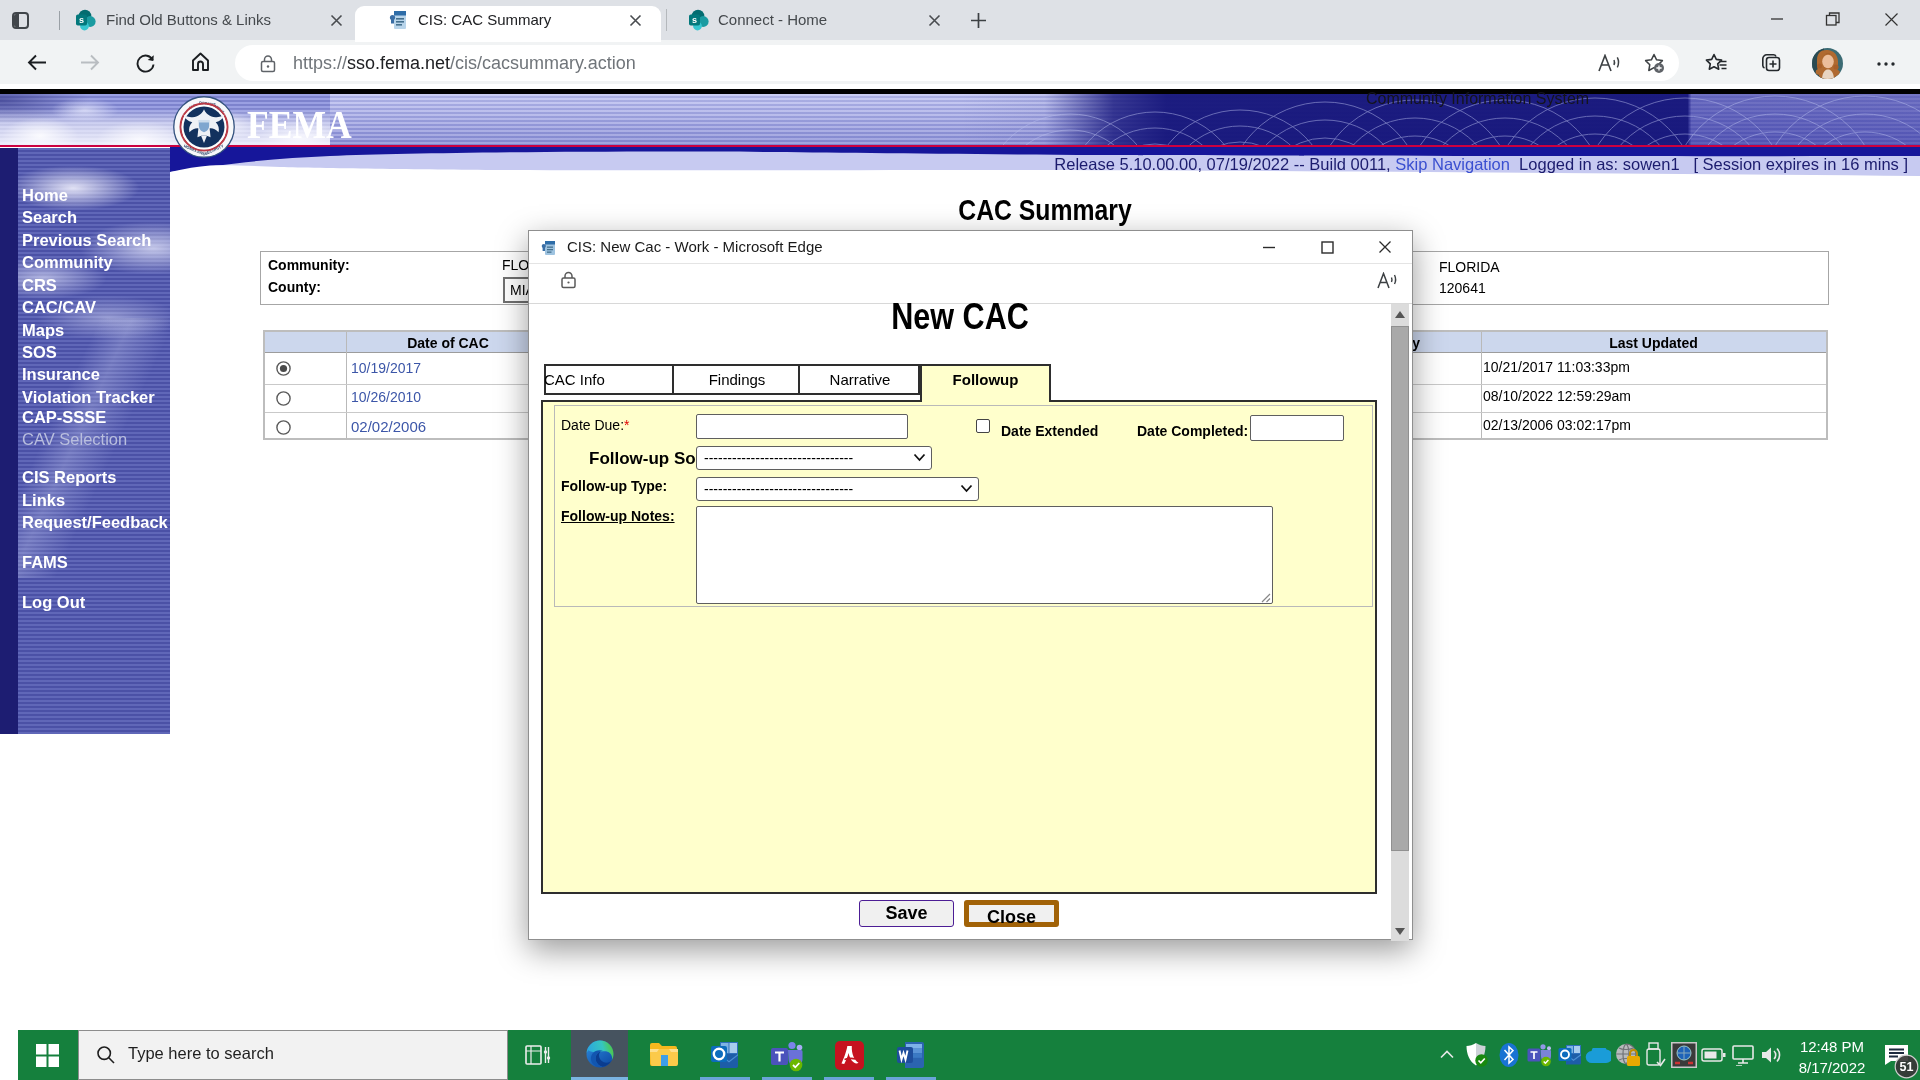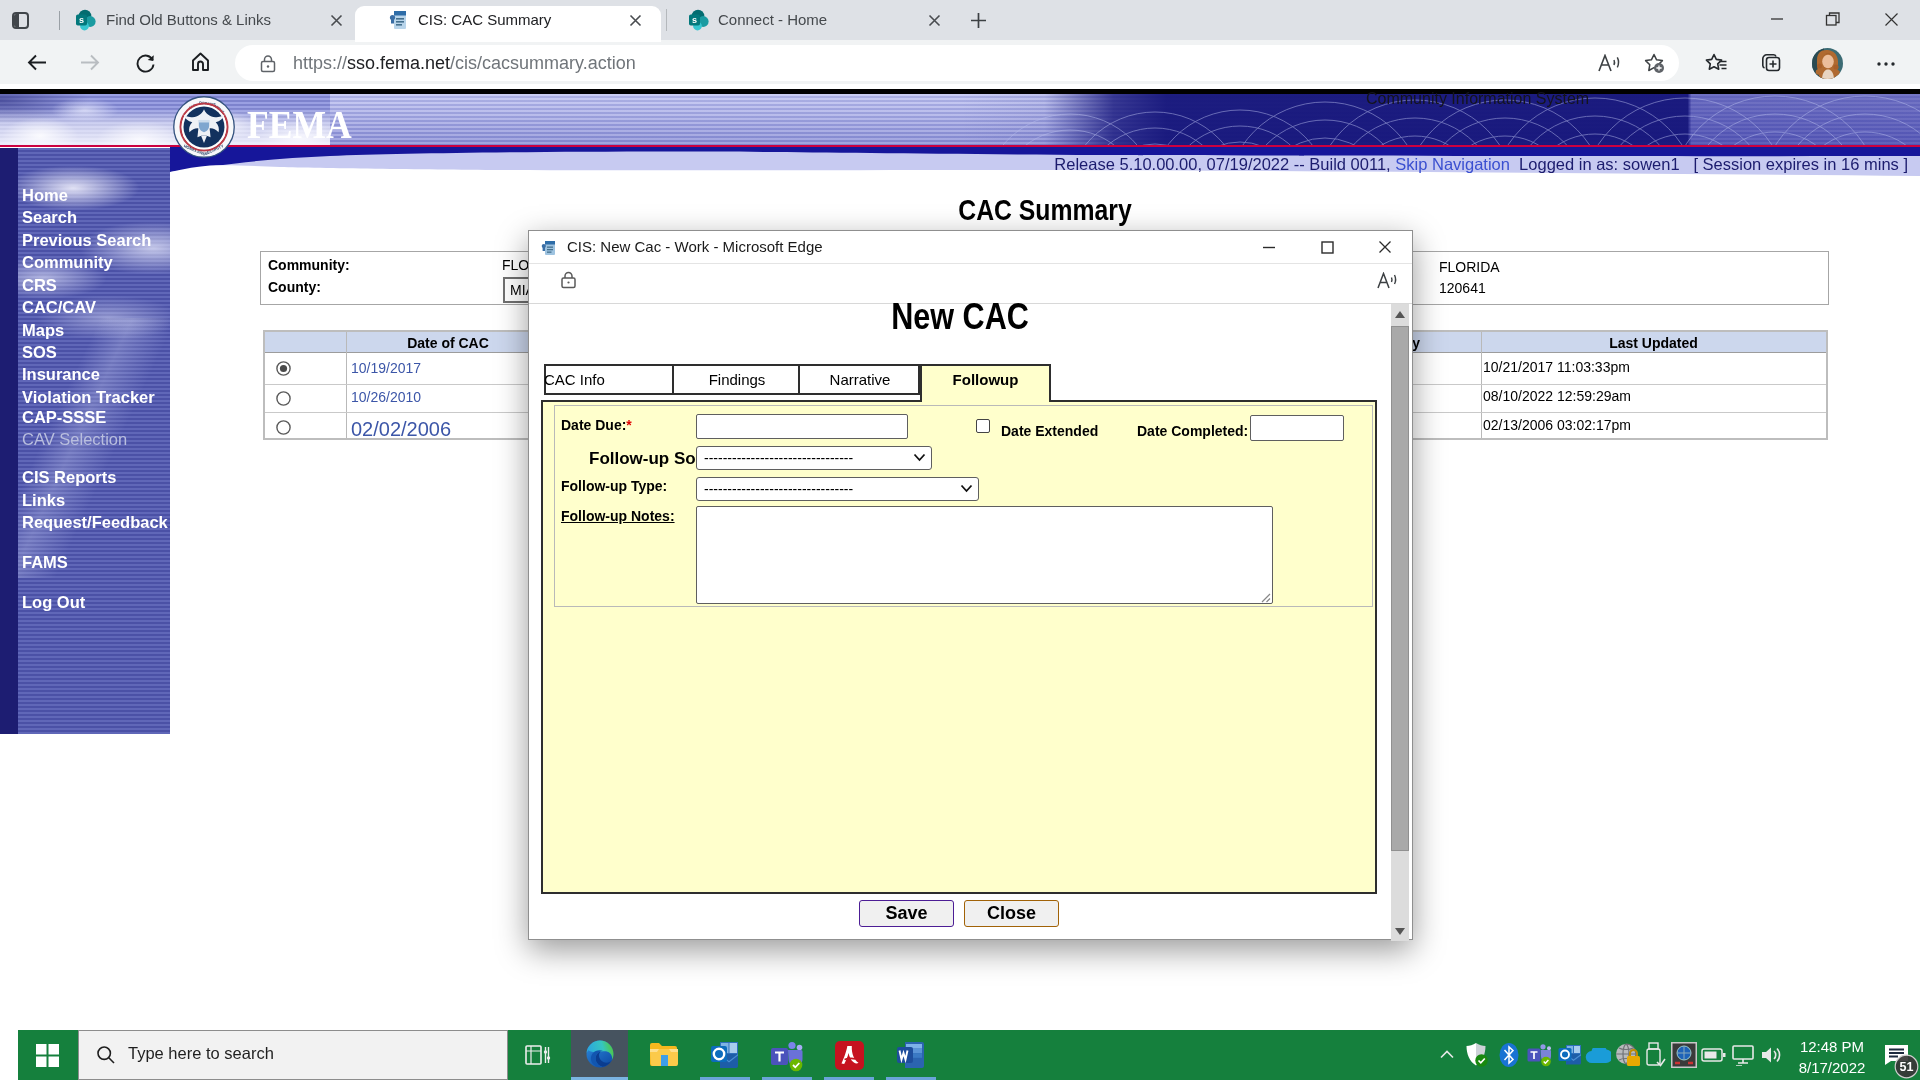--- a/index.html
+++ b/index.html
@@ -307,21 +307,21 @@
       <circle cx="7.5" cy="7.5" r="3.6" fill="#4a4a4a"></circle>
     </svg>
  <svg class="abs" style="left:11px;top:59px;" width="15" height="15" viewBox="0 0 15 15">
       <circle cx="7.5" cy="7.5" r="6.6" fill="#fff" stroke="#5a5a5a" stroke-width="1.4"></circle>
     </svg>
  <svg class="abs" style="left:11px;top:88px;" width="15" height="15" viewBox="0 0 15 15">
       <circle cx="7.5" cy="7.5" r="6.6" fill="#fff" stroke="#5a5a5a" stroke-width="1.4"></circle>
     </svg>
  <div class="abs" style="left:86px;top:28px;font-size:14px;color:#3c56a8;">10/19/2017</div>
  <div class="abs" style="left:86px;top:57px;font-size:14px;color:#3c56a8;">10/26/2010</div>
- <div class="abs" style="left:86px;top:86px;font-size:20px;color:#3c56a8;">02/02/2006</div>
+ <div class="abs" style="left:86px;top:86px;font-size:15px;color:#3c56a8;">02/02/2006</div>
  <div class="abs" style="left:1218px;top:27px;font-size:14px;color:#000;">10/21/2017 11:03:33pm</div>
  <div class="abs" style="left:1218px;top:56px;font-size:14px;color:#000;">08/10/2022 12:59:29am</div>
  <div class="abs" style="left:1218px;top:85px;font-size:14px;color:#000;">02/13/2006 03:02:17pm</div>
 </div>
 <div id="popup" class="abs" style="left:528px;top:230px;width:885px;height:710px;background:#fff;border:1px solid #8f8f8f;box-shadow:0 10px 30px rgba(0,0,0,0.4);">
 
  <svg class="abs" style="left:12px;top:9px;" width="16" height="16" viewBox="0 0 16 16">
   <rect x="4" y="1" width="10" height="14" rx="1" fill="#9ec3e0"></rect>
   <rect x="4" y="1" width="10" height="3.5" fill="#2e6da8"></rect>
   <rect x="6" y="6.5" width="6" height="1.3" fill="#44708e"></rect>
@@ -361,21 +361,21 @@
  <div class="abs" style="left:15px;top:140px;width:130px;text-align:left;font-size:15px;color:#000;">CAC Info</div>
  <div class="abs" style="left:145px;top:140px;width:126px;text-align:center;font-size:15px;color:#000;">Findings</div>
  <div class="abs" style="left:271px;top:140px;width:120px;text-align:center;font-size:15px;color:#000;">Narrative</div>
 
  <div class="abs" style="left:12px;top:169px;width:836px;height:494px;background:#ffffcc;border:2px solid #2e2e2e;"></div>
  <div class="abs" style="left:391px;top:133px;width:131px;height:38px;background:#ffffcc;border:2px solid #2e2e2e;border-bottom:none;"></div>
  <div class="abs" style="left:393px;top:169px;width:127px;height:3px;background:#ffffcc;"></div>
  <div class="abs" style="left:391px;top:140px;width:131px;text-align:center;font-size:15px;font-weight:bold;color:#000;">Followup</div>
 
  <div class="abs" style="left:25px;top:174px;width:819px;height:202px;border:1px solid #b9b9b9;"></div>
- <div class="abs" style="left:32px;top:186px;font-size:14px;font-weight:bold;color:#000;">Date Due:<span style="color:#e00000;">*</span></div>
+ <div class="abs" style="left:32px;top:186px;font-size:14px;font-weight:normal;color:#000;">Date Due:<span style="color:#e00000;">*</span></div>
  <div class="abs" style="left:167px;top:183px;width:212px;height:25px;background:#fff;border:1.5px solid #5f5f5f;border-radius:2px;"></div>
  <div class="abs" style="left:447px;top:188px;width:14px;height:14px;background:#fff;border:1.5px solid #444;border-radius:2px;"></div>
  <div class="abs" style="left:472px;top:192px;font-size:14px;font-weight:bold;color:#000;">Date Extended</div>
  <div class="abs" style="left:608px;top:192px;font-size:14px;font-weight:bold;color:#000;">Date Completed:</div>
  <div class="abs" style="left:721px;top:184px;width:94px;height:26px;background:#fff;border:1.5px solid #5f5f5f;border-radius:2px;"></div>
  <div class="abs" style="left:24px;top:218px;font-size:17px;font-weight:bold;color:#000;padding-left:36px;">Follow-up Source:<span style="color:#e00000;">*</span></div>
  <div class="abs" style="left:167px;top:215px;width:236px;height:24px;background:#fff;border:1.5px solid #5f5f5f;border-radius:3px;">
   <div class="abs" style="left:7px;top:3px;font-size:14px;color:#000;letter-spacing:0;">--------------------------------</div>
   <svg class="abs" style="left:216px;top:6px;" width="13" height="9" viewBox="0 0 13 9">
         <path d="M1.5 1.5 L6.5 7 L11.5 1.5" fill="none" stroke="#111" stroke-width="1.8"></path>
@@ -389,21 +389,21 @@
       </svg>
  </div>
  <div class="abs" style="left:32px;top:277px;font-size:14px;font-weight:bold;color:#000;text-decoration:underline;">Follow-up Notes:</div>
  <div class="abs" style="left:167px;top:275px;width:577px;height:98px;background:#fff;border:1.5px solid #5f5f5f;border-radius:2px;">
   <svg class="abs" style="left:564px;top:86px;" width="10" height="10" viewBox="0 0 10 10">
         <path d="M9 1 L1 9 M9 5.5 L5.5 9" stroke="#888" stroke-width="1.2"></path>
       </svg>
  </div>
 
  <div class="abs" style="left:330px;top:669px;width:95px;height:27px;background:#f0f0f0;border:1px solid #4c1d95;border-radius:3px;text-align:center;font-size:18px;font-weight:bold;color:#000;padding-top:2px;">Save</div>
- <div class="abs" style="left:435px;top:669px;width:95px;height:27px;background:#f0f0f0;border:1px solid #a16207;border-radius:3px;text-align:center;font-size:18px;font-weight:bold;color:#000;padding-top:2px;">Close</div>
+ <div class="abs" style="left:435px;top:669px;width:95px;height:27px;background:#f0f0f0;border:5px solid #a16207;border-radius:3px;text-align:center;font-size:18px;font-weight:bold;color:#000;padding-top:2px;">Close</div>
 
  <div class="abs" style="left:862px;top:73px;width:18px;height:637px;background:#dcdcdc;"></div>
  <svg class="abs" style="left:862px;top:78px;" width="18" height="12" viewBox="0 0 18 12">
       <path d="M9 2 L14 9 H4 Z" fill="#555"></path>
     </svg>
  <div class="abs" style="left:862px;top:95px;width:18px;height:525px;background:#a9a9a9;border:1px solid #909090;"></div>
  <svg class="abs" style="left:862px;top:694px;" width="18" height="12" viewBox="0 0 18 12">
       <path d="M9 10 L14 3 H4 Z" fill="#555"></path>
     </svg>
 </div>

